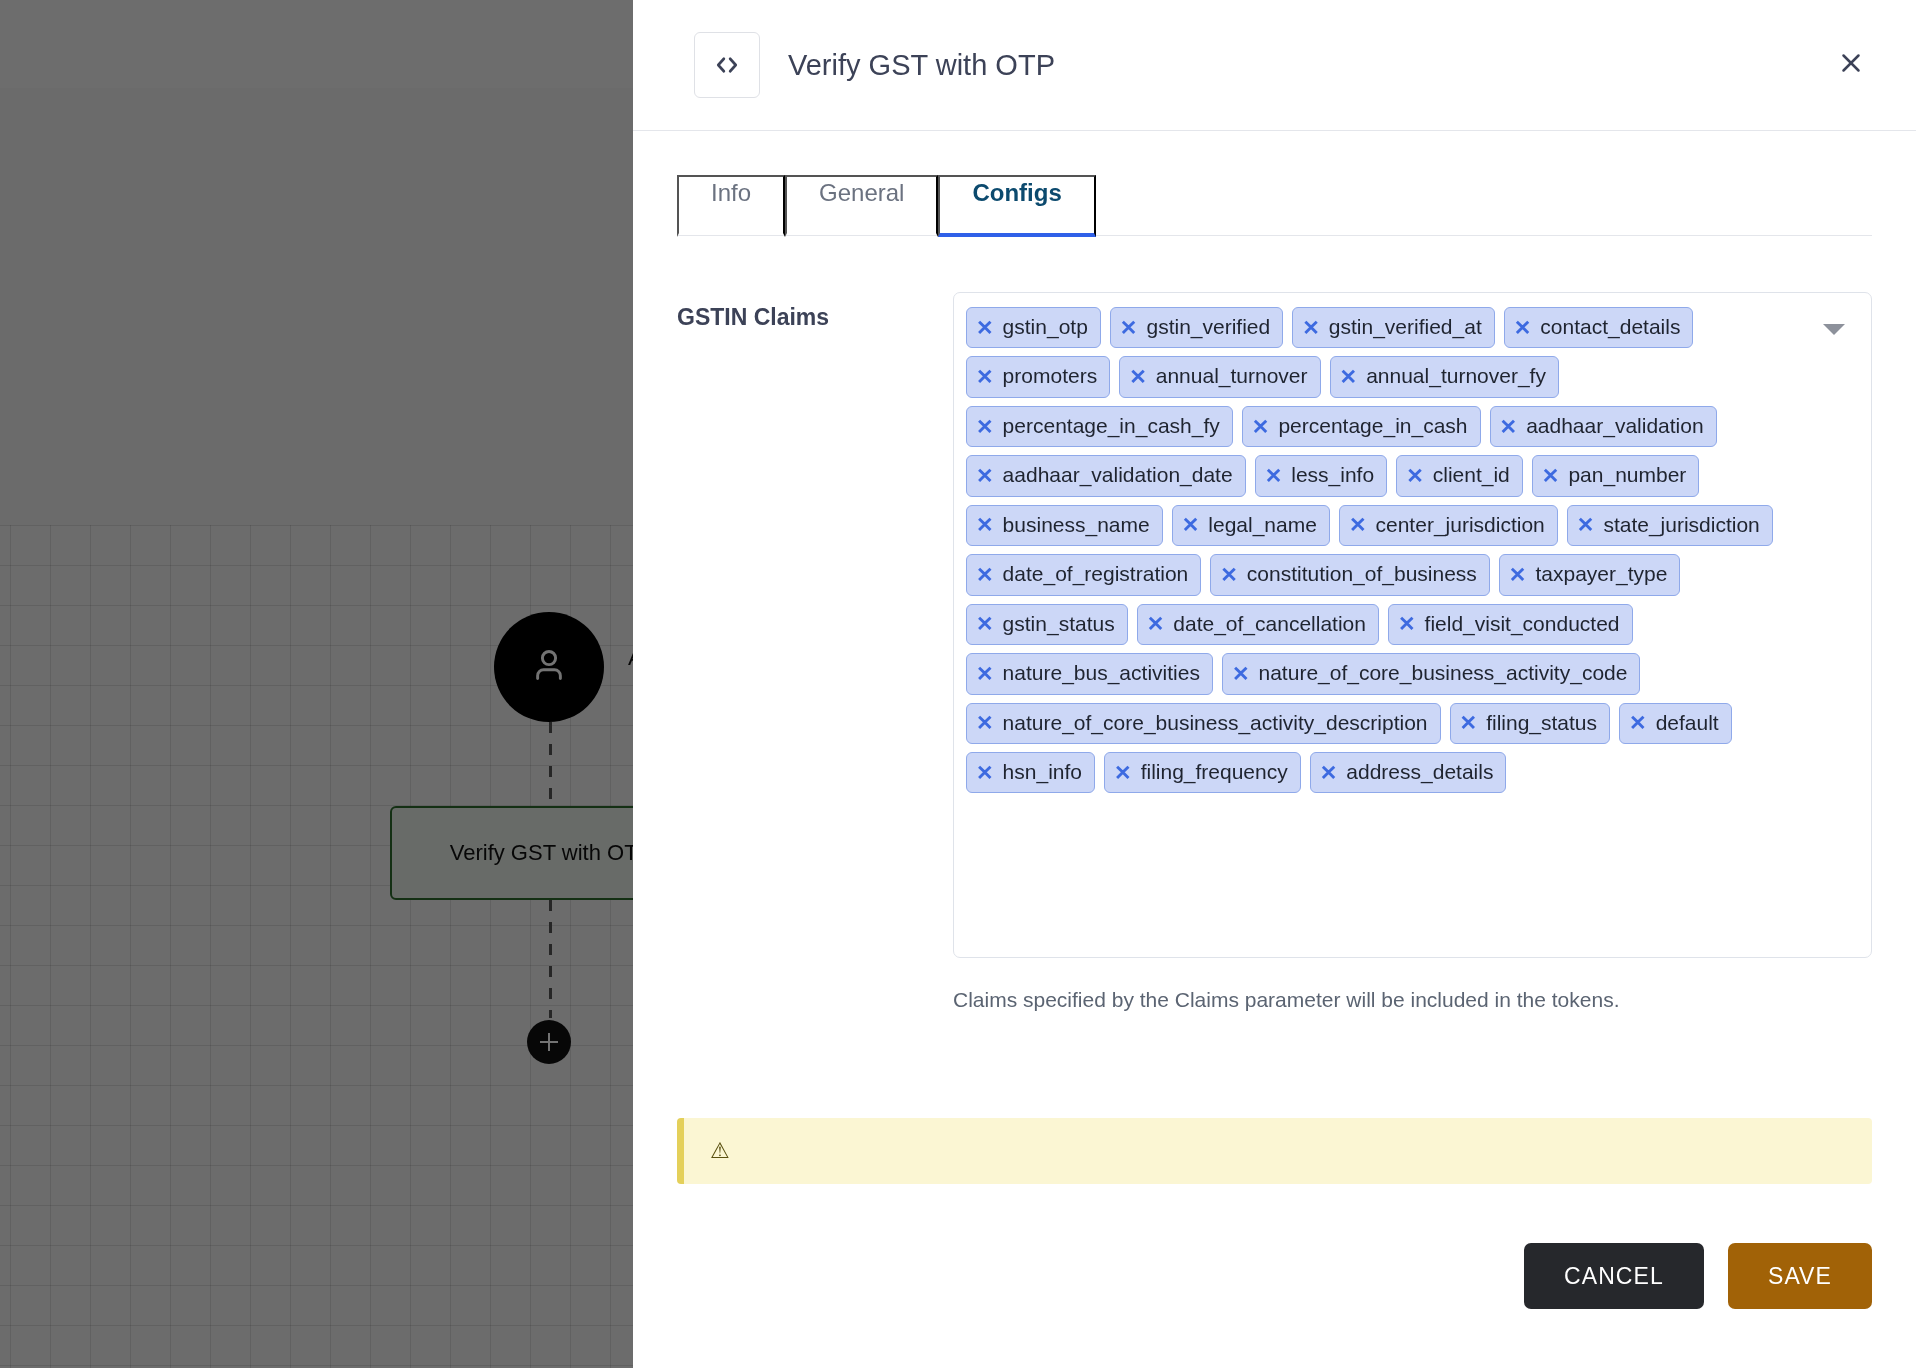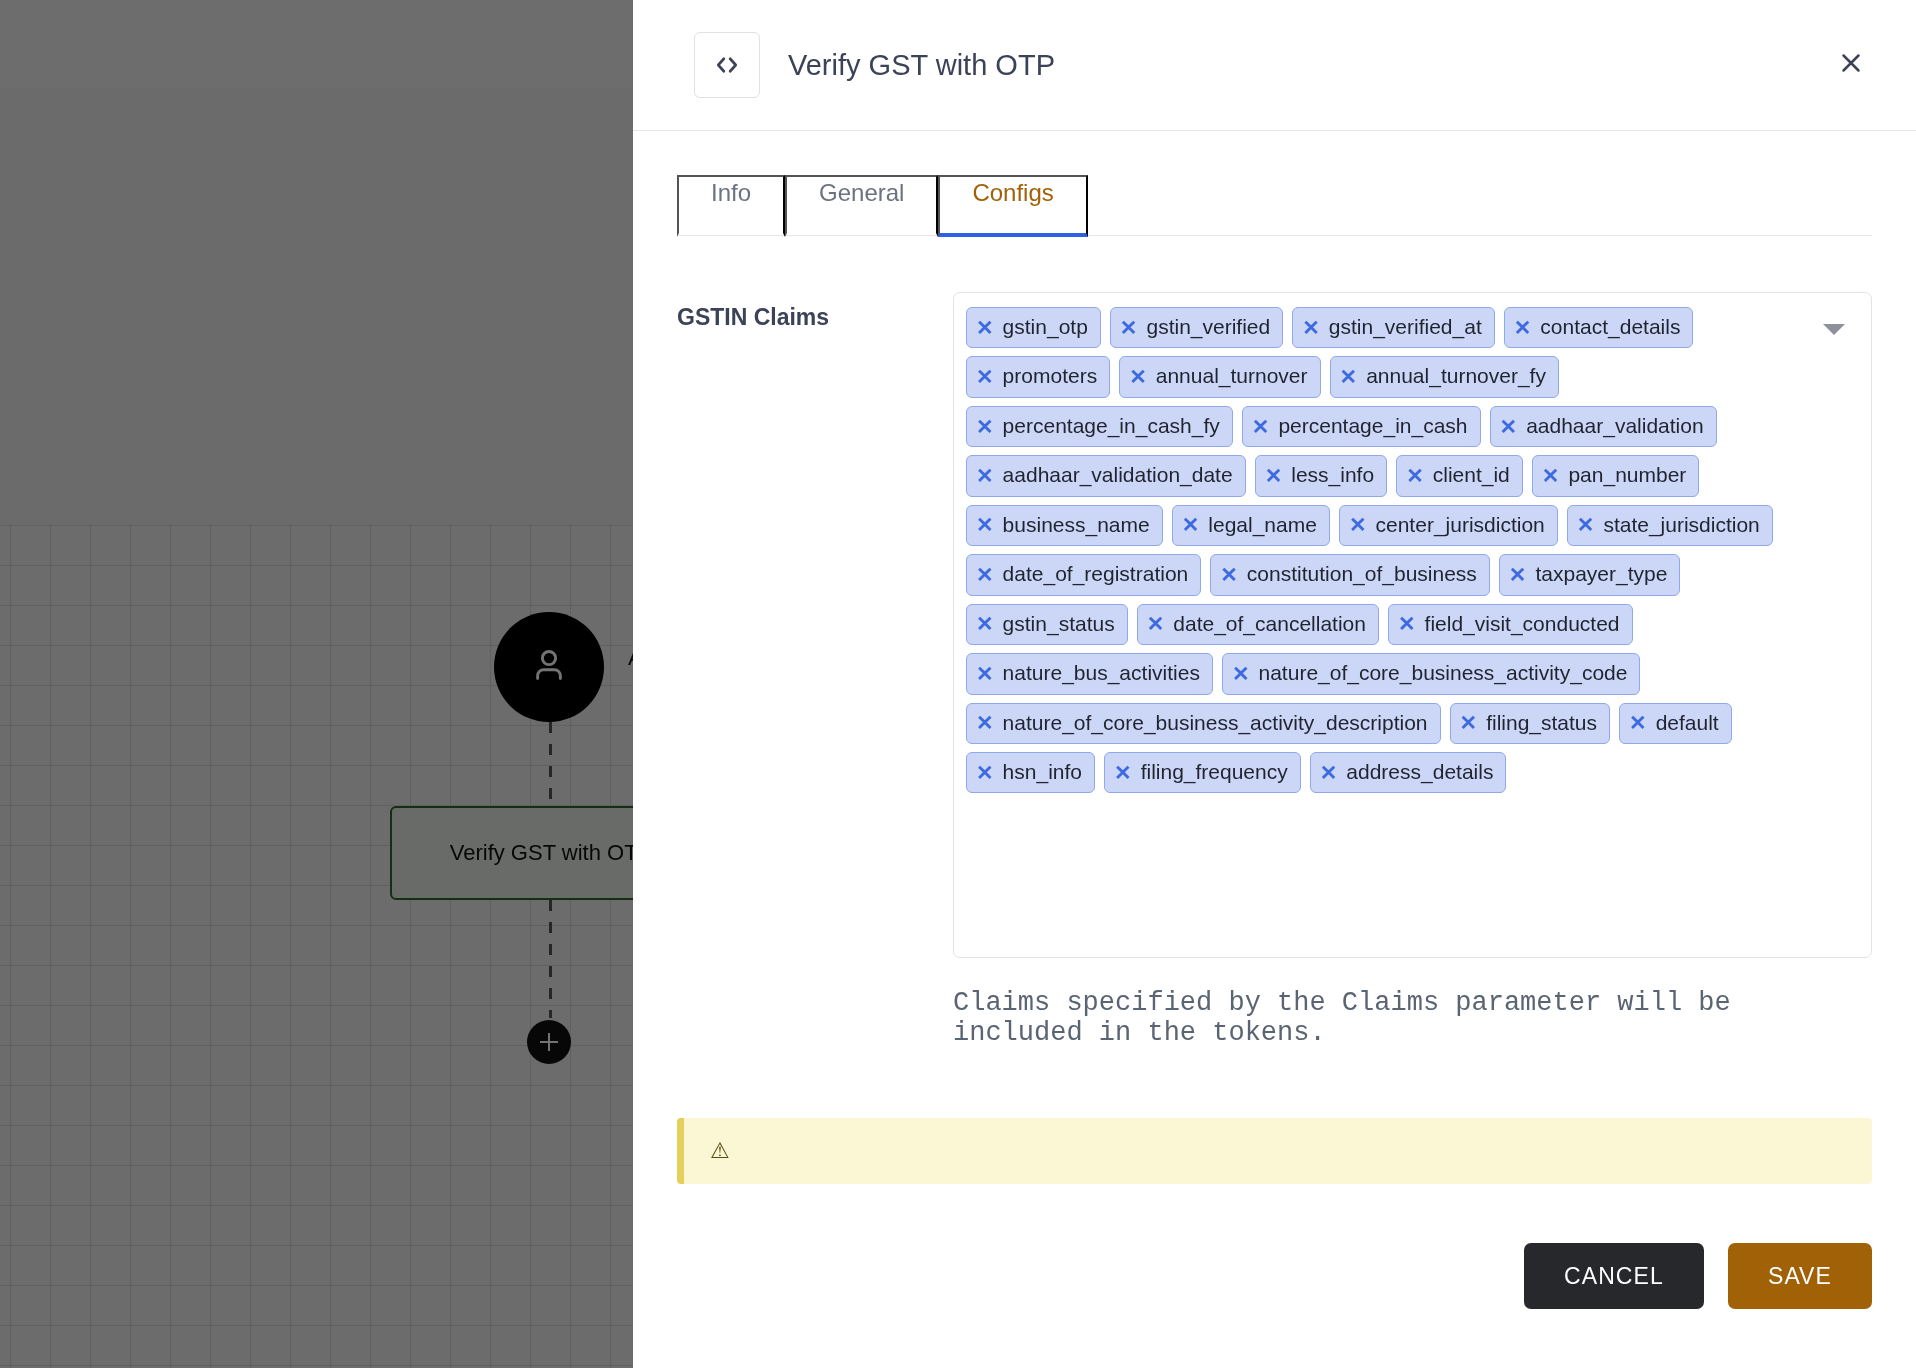--- a/index.html
+++ b/index.html
@@ -151,23 +151,23 @@
     font-size: 24px;
     color: #6b7280;
     padding: 2px 32px 26px 32px;
     cursor: pointer;
     border-bottom: 4px solid transparent;
     margin-bottom: -2px;
     background: none;
     font-family: inherit;
   }
   .tab.active {
-    color: #a16207;
+    color: #0c4a6e;
     border-bottom-color: #2f60e8;
-    font-weight: 400;
+    font-weight: 700;
   }
 
   
   .drawer-body {
     flex: 1 1 auto;
     overflow: hidden;
     padding: 56px 44px 0 44px;
   }
 
   .field-row { display: flex; align-items: flex-start; }
@@ -220,23 +220,22 @@
     right: 26px; top: 31px;
     width: 0; height: 0;
     border-left: 11px solid transparent;
     border-right: 11px solid transparent;
     border-top: 11px solid #8d919b;
     cursor: pointer;
   }
 
   .help-text {
     margin-top: 30px;
-    font-size: 27px;
+    font-size: 21px;
     color: #5b6472;
-    font-family: Liberation Mono, monospace;
   }
 
   .warn-banner {
     margin: 38px 44px 0 44px;
     background: #fbf6d3;
     border-left: 7px solid #e4d05a;
     border-radius: 4px;
     padding: 22px 26px;
     display: flex; align-items: center;
     gap: 15px;

